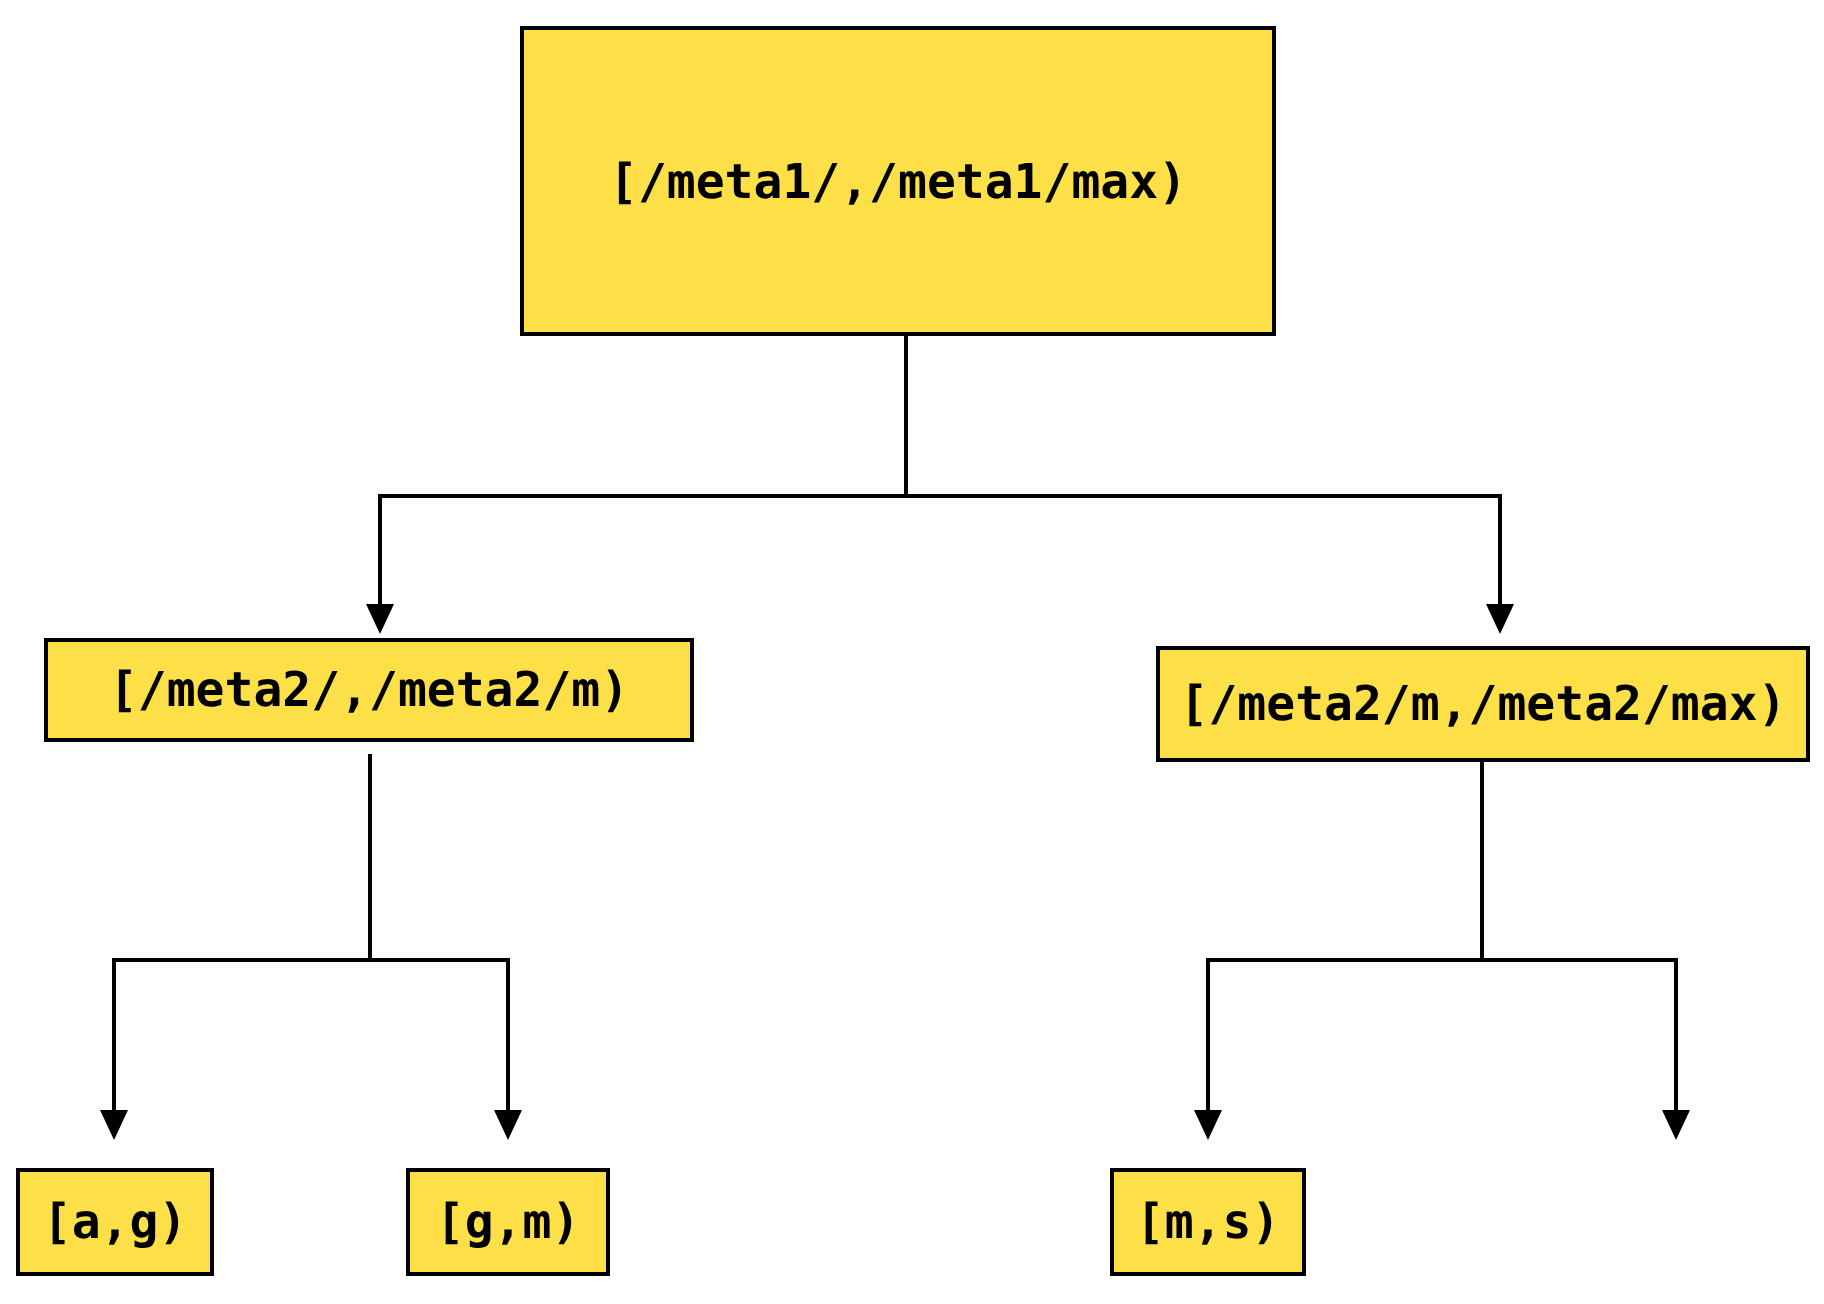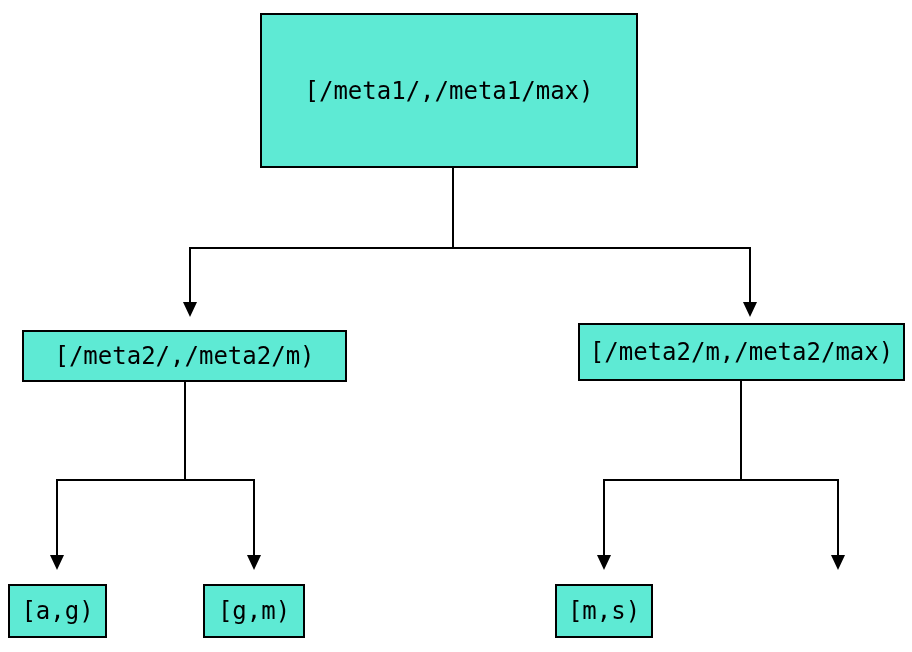--- a/index.html
+++ b/index.html
@@ -22,28 +22,29 @@
     position: absolute;
     top: 0;
     left: 0;
     width: 912px;
     height: 652px;
   }
   .node {
     position: absolute;
     box-sizing: border-box;
     border: 2px solid #000000;
-    background: #5eead4;
+    background: #fde047;
     display: flex;
     align-items: center;
     justify-content: center;
     font-size: 24px;
     line-height: 1;
     color: #000000;
     white-space: nowrap;
+    font-weight: bold;
   }
   .edge-line {
     stroke: #000000;
     stroke-width: 2;
     fill: none;
   }
   .arrowhead {
     fill: #000000;
     stroke: none;
   }
@@ -107,21 +108,21 @@
     <g>
       <path class="edge-line" d="M838,479 L838,555"></path>
       <polygon class="arrowhead" points="831,555 845,555 838,570"></polygon>
     </g>
   </svg>
 
   <div class="node" style="left:260px; top:13px; width:378px; height:155px;">
     <span>[/meta1/,/meta1/max)</span>
   </div>
 
-  <div class="node" style="left:22px; top:330px; width:325px; height:52px;">
+  <div class="node" style="left:22px; top:319px; width:325px; height:52px;">
     <span>[/meta2/,/meta2/m)</span>
   </div>
 
   <div class="node" style="left:578px; top:323px; width:327px; height:58px;">
     <span>[/meta2/m,/meta2/max)</span>
   </div>
 
   <div class="node" style="left:8px; top:584px; width:99px; height:54px;">
     <span>[a,g)</span>
   </div>

